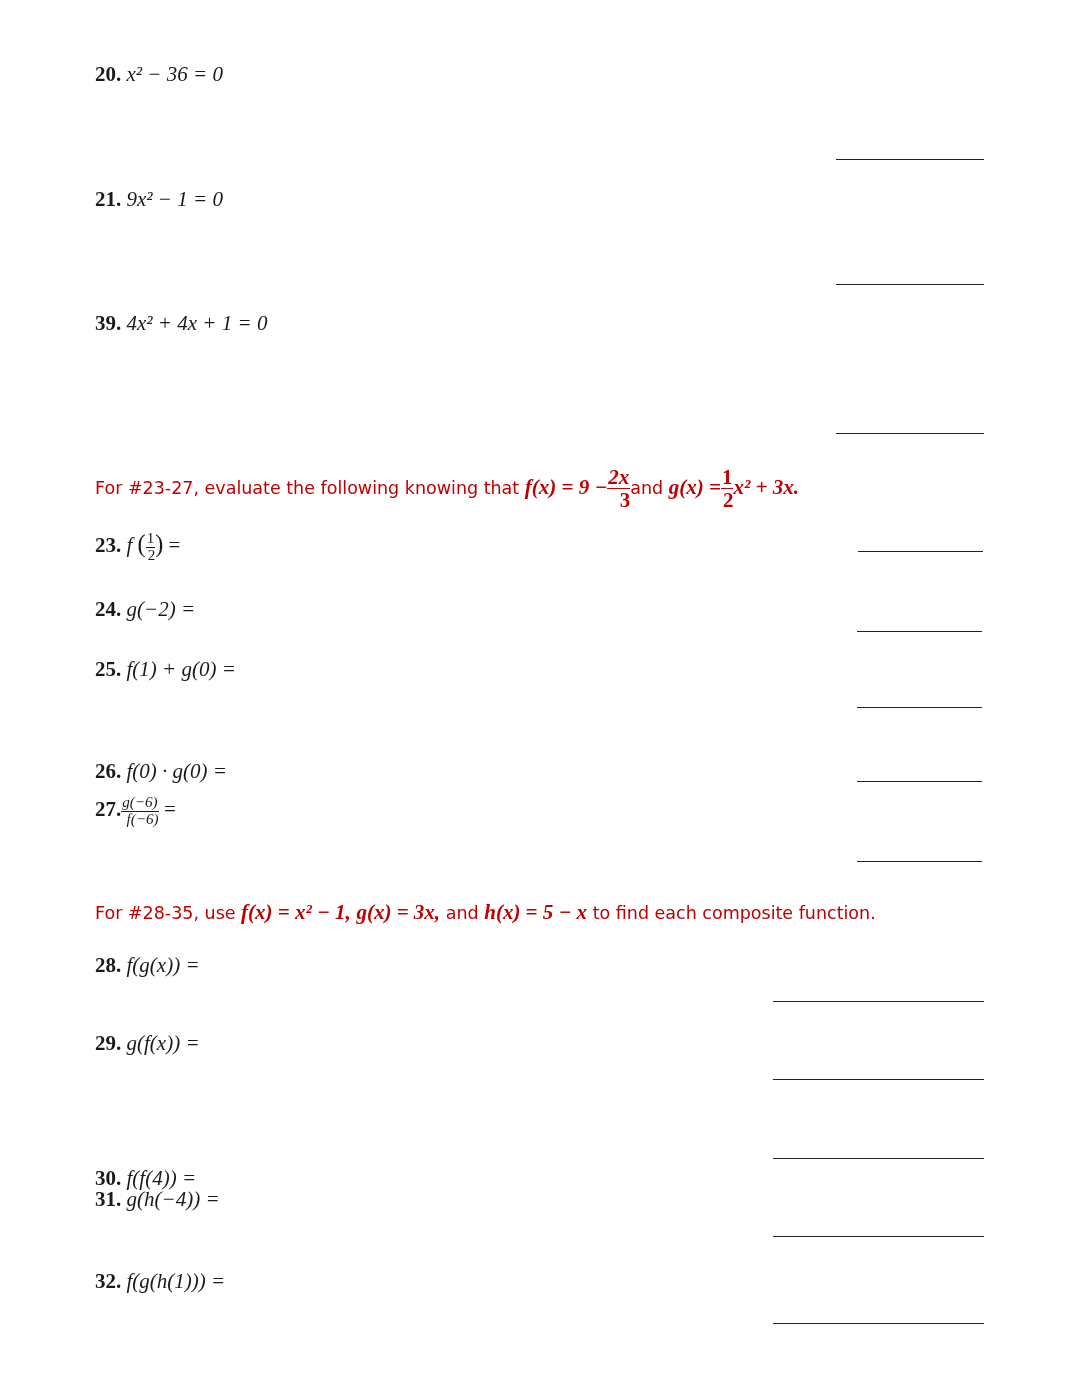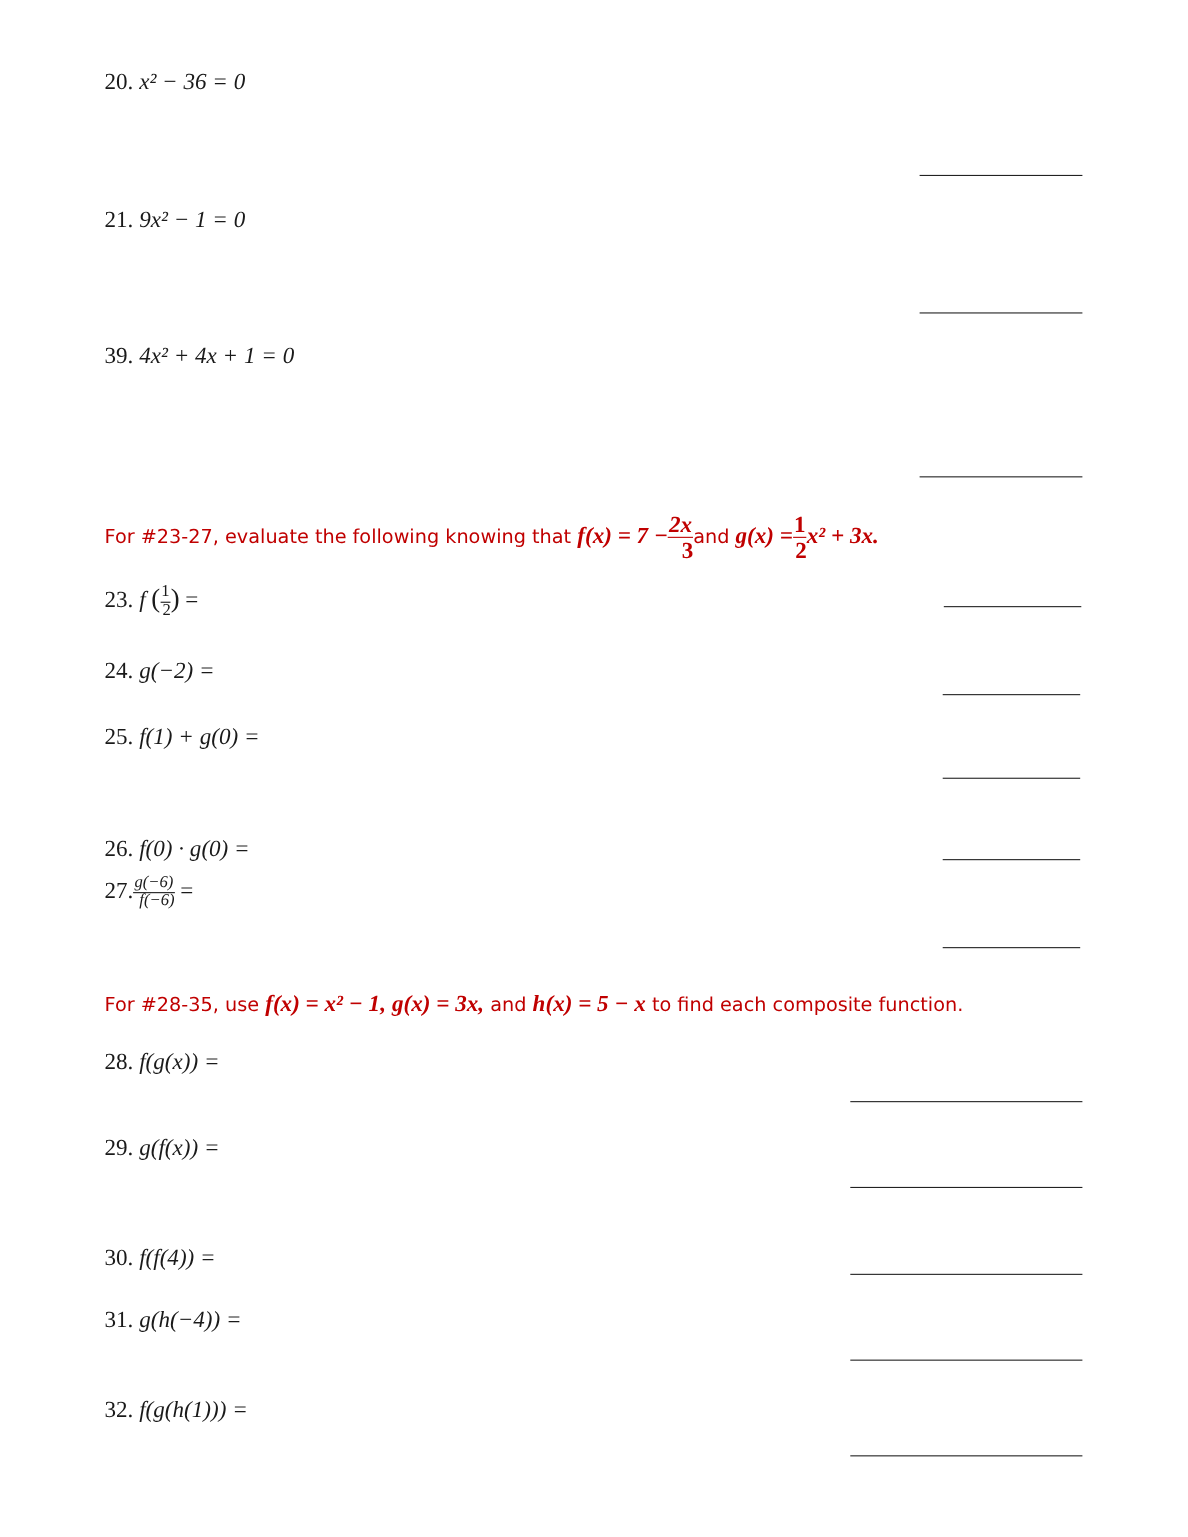--- a/index.html
+++ b/index.html
@@ -1,19 +1,19 @@
 <!DOCTYPE html>
 <html><head>
 <meta charset="utf-8">
 <style>
   html, body { margin: 0; padding: 0; background: #ffffff; }
   body { width: 1080px; height: 1397px; position: relative; overflow: hidden;
          font-family: "Liberation Serif", "DejaVu Serif", serif; color: #1a1a1a; }
   .prob { position: absolute; left: 95px; font-size: 21px; line-height: 1; white-space: nowrap; }
-  .num { font-family: "Liberation Serif", serif; }
+  .num { font-family: "Liberation Serif", serif; font-weight: bold; }
   .m { font-style: italic; }
   .ans { position: absolute; height: 0; border-top: 1.5px solid #222; }
   .instr { position: absolute; left: 95px; font-family: "DejaVu Sans", sans-serif;
            font-size: 17.5px; color: #C00000; white-space: nowrap; line-height: 1; }
   .instr .math { font-family: "Liberation Serif", serif; font-weight: bold; font-size: 21px; }
   .instr .mi { font-style: italic; }
   .frac { display: inline-block; vertical-align: middle; text-align: right; font-size: 0.6em; line-height: 1.05; }
   .frac .top { display: block; border-bottom: 1px solid currentColor; padding: 0 1px; }
   .frac .bot { display: block; }
   .frac.big { font-size: 0.72em; }
@@ -35,21 +35,21 @@
 <div class="ans" style="left:836px;width:148px;top:284px"></div>
 
 <div class="prob" style="top:313px">
   <span class="num">39.</span>
   <span class="m">4x² + 4x + 1 = 0</span>
 </div>
 <div class="ans" style="left:836px;width:148px;top:433px"></div>
 
 <div class="instr" style="top:466px">
   <span>For #23-27, evaluate the following knowing that</span>
-  <span class="math mi">f(x) = 7 −</span><span class="frac math"><span class="top mi">2x</span><span class="bot">3</span></span><span>and</span>
+  <span class="math mi">f(x) = 9 −</span><span class="frac math"><span class="top mi">2x</span><span class="bot">3</span></span><span>and</span>
   <span class="math mi">g(x) =</span><span class="frac math"><span class="top">1</span><span class="bot">2</span></span><span class="math mi">x² + 3x.</span>
 </div>
 
 <div class="prob" style="top:531px">
   <span class="num">23.</span>
   <span class="m">f</span>
   <span class="paren">(</span><span class="frac big"><span class="top">1</span><span class="bot">2</span></span><span class="paren">)</span>
   <span>=</span>
 </div>
 <div class="ans" style="left:858px;width:125px;top:551px"></div>
@@ -92,21 +92,21 @@
   <span class="m">f(g(x)) =</span>
 </div>
 <div class="ans" style="left:773px;width:211px;top:1001px"></div>
 
 <div class="prob" style="top:1033px">
   <span class="num">29.</span>
   <span class="m">g(f(x)) =</span>
 </div>
 <div class="ans" style="left:773px;width:211px;top:1079px"></div>
 
-<div class="prob" style="top:1133px">
+<div class="prob" style="top:1168px">
   <span class="num">30.</span>
   <span class="m">f(f(4)) =</span>
 </div>
 <div class="ans" style="left:773px;width:211px;top:1158px"></div>
 
 <div class="prob" style="top:1189px">
   <span class="num">31.</span>
   <span class="m">g(h(−4)) =</span>
 </div>
 <div class="ans" style="left:773px;width:211px;top:1236px"></div>

